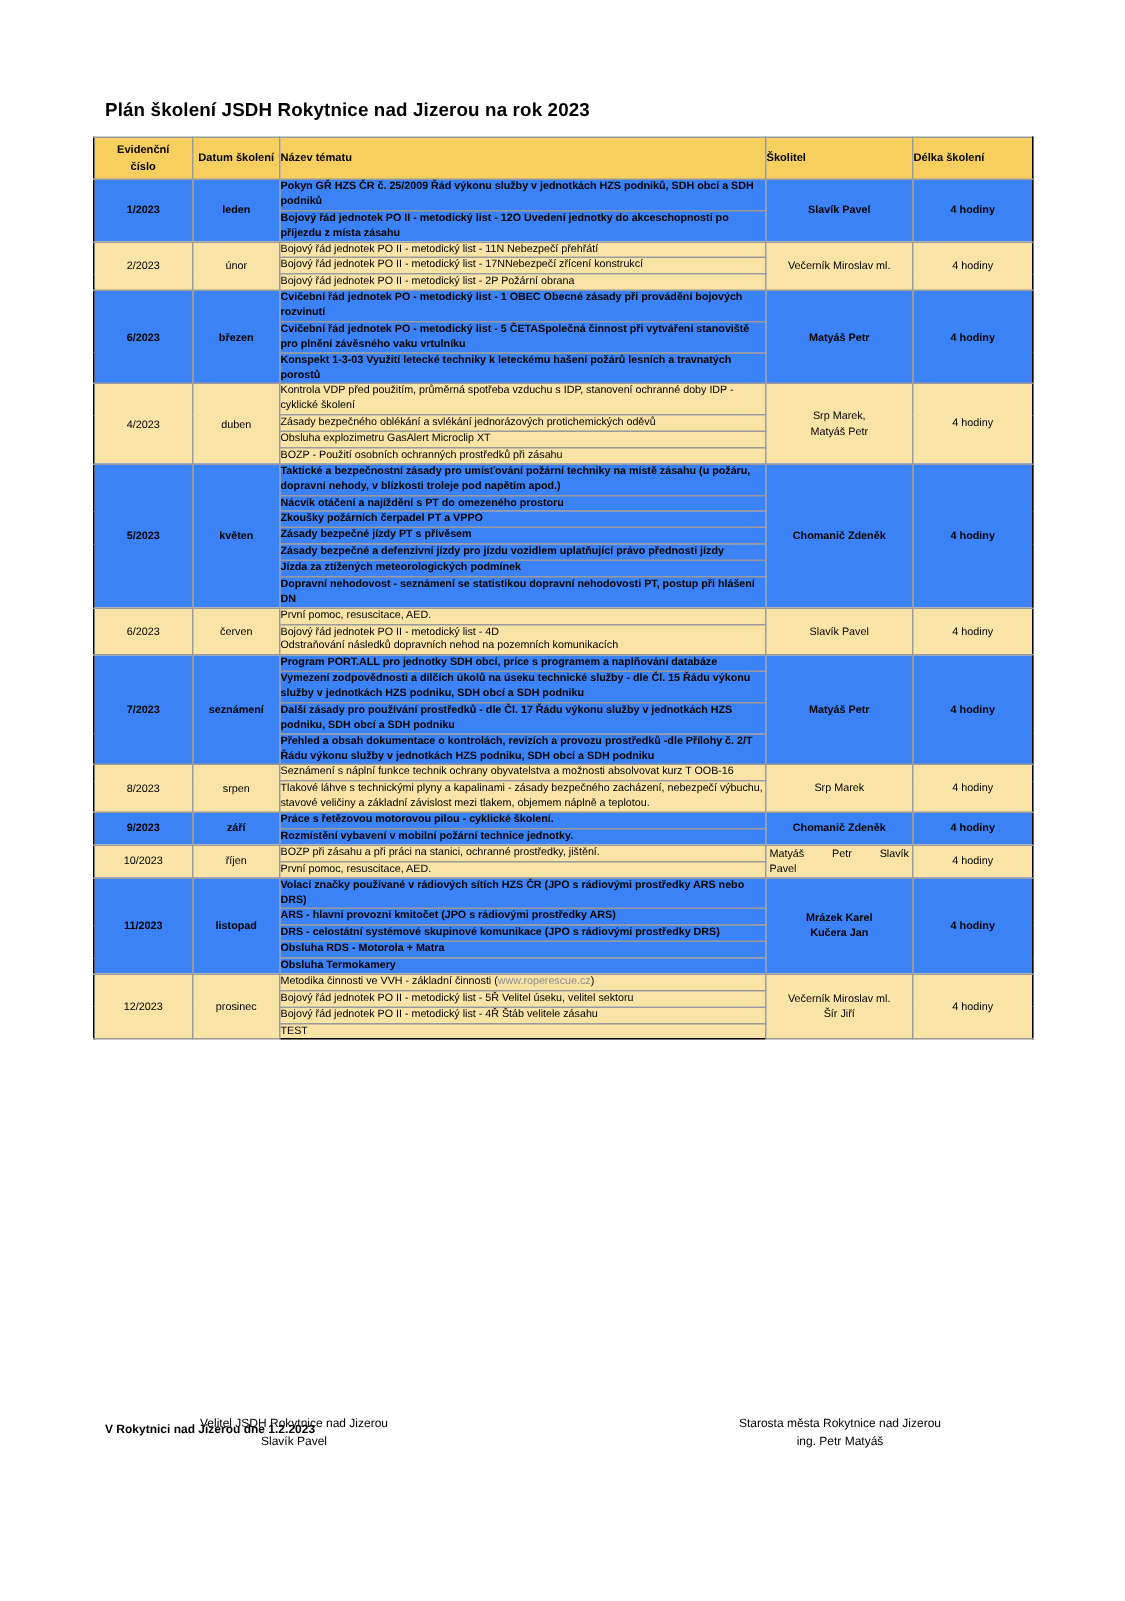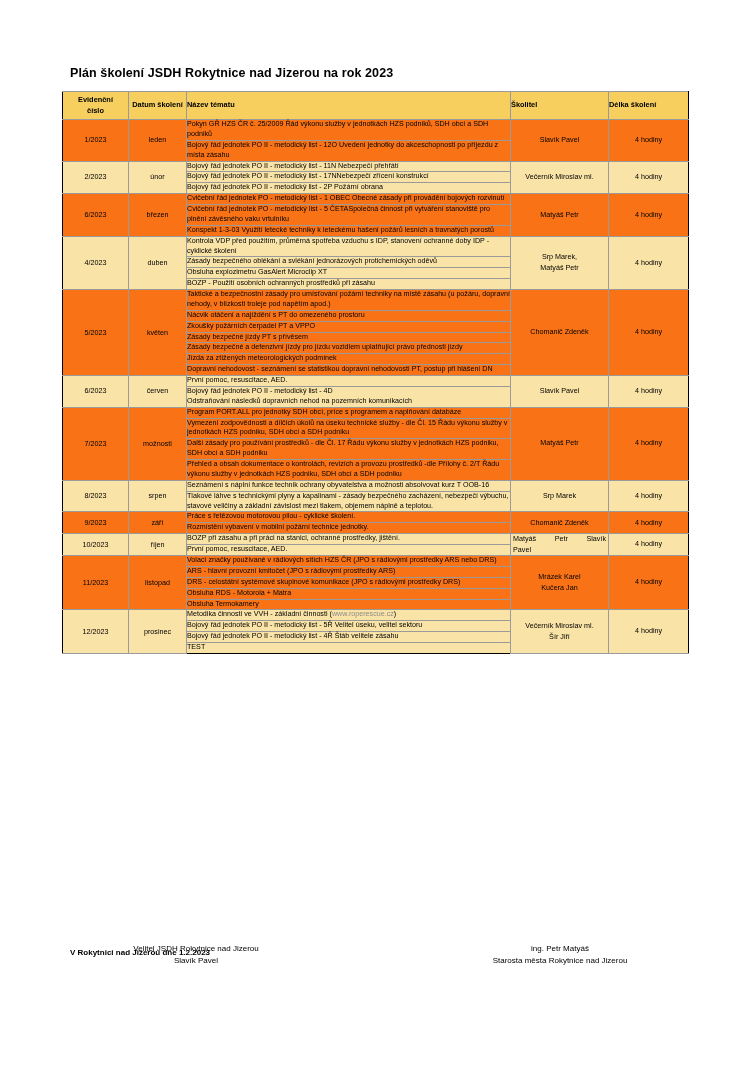--- a/index.html
+++ b/index.html
@@ -86,21 +86,21 @@
     text-align: center;
     font-size: 7.2px;
     line-height: 1.45;
   }
   td.trainer.justified {
     text-align: justify;
     text-align-last: justify;
     padding: 0 2px;
   }
   tr.hl td { background: #fae3a6; margin-left: 36px; }
-  tr.pl td { background: #f97316; }
+  tr.pl td { background: #3b82f6; font-weight: bold; }
 
   .link { color: #8c8c8c; }
   .topline { white-space: pre-line; }
 
   .sign-date {
     position: absolute;
     left: 70px;
     top: 948px;
     font-size: 8px;
     font-weight: bold;
@@ -223,21 +223,21 @@
           <td class="topic">První pomoc, resuscitace, AED.</td>
           <td class="trainer" rowspan="2">Slavík Pavel</td>
           <td class="len edge-r" rowspan="2">4 hodiny</td>
         </tr>
         <tr class="hl">
           <td class="topic topline">Bojový řád jednotek PO II - metodický list - 4D
 Odstraňování následků dopravních nehod na pozemních komunikacích</td>
         </tr>
         <tr class="pl grp">
           <td class="id edge-l" rowspan="4">7/2023</td>
-          <td class="date" rowspan="4">možnosti</td>
+          <td class="date" rowspan="4">seznámení</td>
           <td class="topic">Program PORT.ALL pro jednotky SDH obcí, príce s programem a naplňování databáze</td>
           <td class="trainer" rowspan="4">Matyáš Petr</td>
           <td class="len edge-r" rowspan="4">4 hodiny</td>
         </tr>
         <tr class="pl">
           <td class="topic">Vymezení zodpovědnosti a dílčích úkolů na úseku technické služby - dle Čl. 15 Řádu výkonu služby v jednotkách HZS podniku, SDH obcí a SDH podniku</td>
         </tr>
         <tr class="pl">
           <td class="topic">Další zásady pro používání prostředků - dle Čl. 17 Řádu výkonu služby v jednotkách HZS podniku, SDH obcí a SDH podniku</td>
         </tr>
@@ -313,17 +313,17 @@
   </table>
 
   <div class="sign-date">V Rokytnici nad Jizerou dne 1.2.2023</div>
 
   <div class="sign-block sign-left">
     <div>Velitel JSDH Rokytnice nad Jizerou</div>
     <div>Slavík Pavel</div>
   </div>
 
   <div class="sign-block sign-right">
+    <div>Starosta města Rokytnice nad Jizerou</div>
     <div>ing. Petr Matyáš</div>
-    <div>Starosta města Rokytnice nad Jizerou</div>
   </div>
 
 </div>
 
 </body></html>

